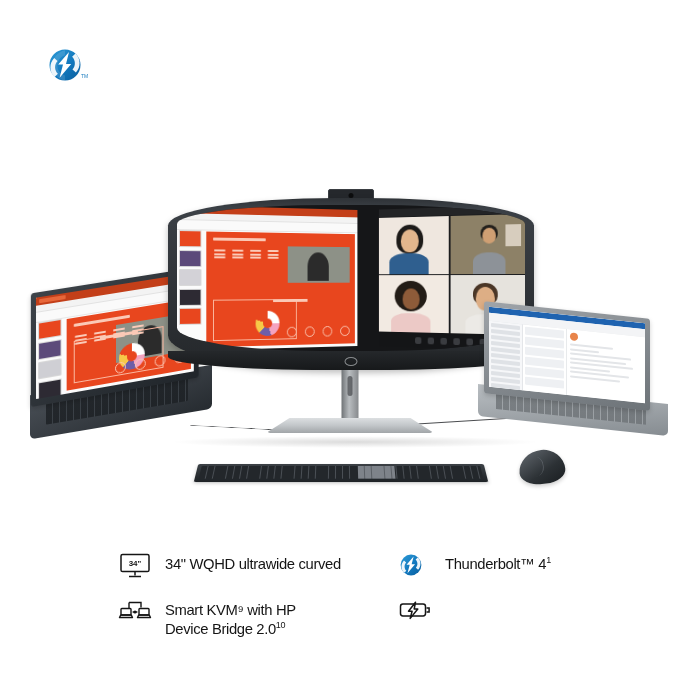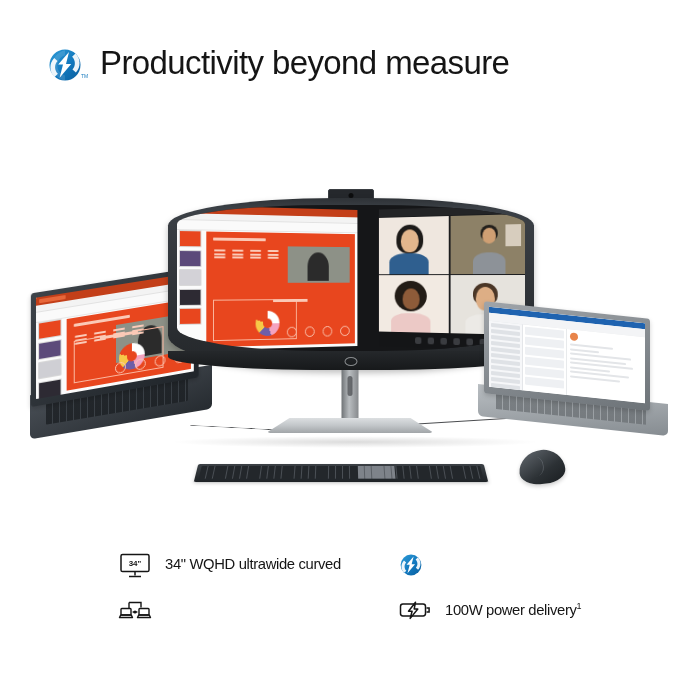--- a/index.html
+++ b/index.html
@@ -203,21 +203,20 @@
         </defs>
         <circle cx="20" cy="19" r="15.5" fill="url(#tbg)"></circle>
         <path d="M20 4.2 A15.5 15.5 0 0 0 20 34.6 L20 29.6 A10.6 10.6 0 0 1 20 9.2 Z" fill="#ffffff" opacity="0.13"></path>
         <path d="M24.0 6.0 L13.2 18.6 L18.0 18.6 L14.6 31.8 L26.2 18.0 L21.0 18.0 Z" fill="#ffffff"></path>
         <path d="M30.5 7.5 c5.2 5.0 5.6 13.6 0.4 18.9 l-3.4 -3.0 c3.4 -3.6 3.1 -9.3 -0.4 -12.7 Z" fill="#ffffff" opacity="0.92"></path>
         <path d="M9.6 31.0 C4.3 26.0 3.9 17.2 9.2 11.9 l3.3 3.1 c-3.4 3.6 -3.1 9.4 0.4 12.8 Z" fill="#ffffff" opacity="0.92"></path>
       </svg>
       <span class="tb-tm">TM</span>
     </div>
 
-    <div class="headline">Productivity beyond measure</div>
 
   </div>
 
   <div class="hero">
 
     <div class="shadow"></div>
 
     <div class="cable cableL"></div>
     <div class="cable cableR"></div>
 
@@ -463,43 +462,45 @@
               <stop offset="55%" stop-color="#1278BE"></stop>
               <stop offset="100%" stop-color="#0B5E9C"></stop>
             </linearGradient>
           </defs>
           <circle cx="20" cy="20" r="16" fill="url(#tbg2)"></circle>
           <path d="M24.0 7.0 L13.2 19.6 L18.0 19.6 L14.6 32.8 L26.2 19.0 L21.0 19.0 Z" fill="#ffffff"></path>
           <path d="M30.5 8.5 c5.2 5.0 5.6 13.6 0.4 18.9 l-3.4 -3.0 c3.4 -3.6 3.1 -9.3 -0.4 -12.7 Z" fill="#ffffff" opacity="0.92"></path>
           <path d="M9.6 32.0 C4.3 27.0 3.9 18.2 9.2 12.9 l3.3 3.1 c-3.4 3.6 -3.1 9.4 0.4 12.8 Z" fill="#ffffff" opacity="0.92"></path>
         </svg>
       </div>
+      <div class="feat-txt"><span>Thunderbolt™ 4</span><sup>1</sup></div>
     </div>
 
     <div class="feat f2">
       <div class="feat-ico">
         <svg width="34" height="26" viewBox="0 0 34 26" aria-hidden="true">
           <path d="M11 4.5 h12 v5" fill="none" stroke="#151515" stroke-width="1.4"></path>
           <path d="M11 4.5 v6" fill="none" stroke="#151515" stroke-width="1.4"></path>
           <rect x="3" y="10.5" width="10" height="6.5" rx="0.8" fill="none" stroke="#151515" stroke-width="1.4"></rect>
           <path d="M1.5 19.5 h13 l-1.2 -2.5 h-10.6 z" fill="none" stroke="#151515" stroke-width="1.4" stroke-linejoin="round"></path>
           <rect x="21" y="10.5" width="10" height="6.5" rx="0.8" fill="none" stroke="#151515" stroke-width="1.4"></rect>
           <path d="M19.5 19.5 h13 l-1.2 -2.5 h-10.6 z" fill="none" stroke="#151515" stroke-width="1.4" stroke-linejoin="round"></path>
           <path d="M14.6 14 h4.8" stroke="#151515" stroke-width="1.4"></path>
           <circle cx="17" cy="14" r="1.6" fill="#151515"></circle>
         </svg>
       </div>
+      <div class="feat-txt"><span>Smart KVM⁹ with HP
+Device Bridge 2.0</span><sup>10</sup></div>
     </div>
 
     <div class="feat f4">
       <div class="feat-ico">
         <svg width="34" height="24" viewBox="0 0 34 24" aria-hidden="true">
           <rect x="2.5" y="6" width="25" height="12" rx="2.4" fill="none" stroke="#151515" stroke-width="1.5"></rect>
           <path d="M28.5 10 h2.6 v4 h-2.6" fill="none" stroke="#151515" stroke-width="1.5"></path>
           <path d="M17.5 4.2 L10.5 13.2 h3.6 l-1.9 7.2 L19.8 11 h-3.6 z" fill="#ffffff" stroke="#151515" stroke-width="1.5" stroke-linejoin="round"></path>
         </svg>
       </div>
-      <div class="feat-txt"><span>100W power delivery</span><sup>1</sup></div>
     </div>
 
   </div>
 
 </div>
 
 </body></html>

